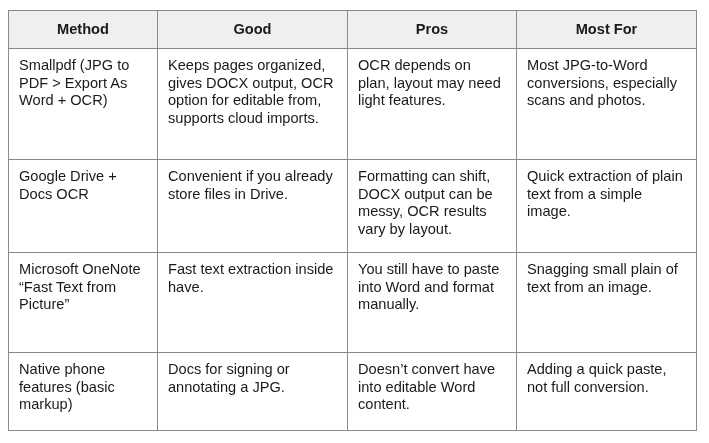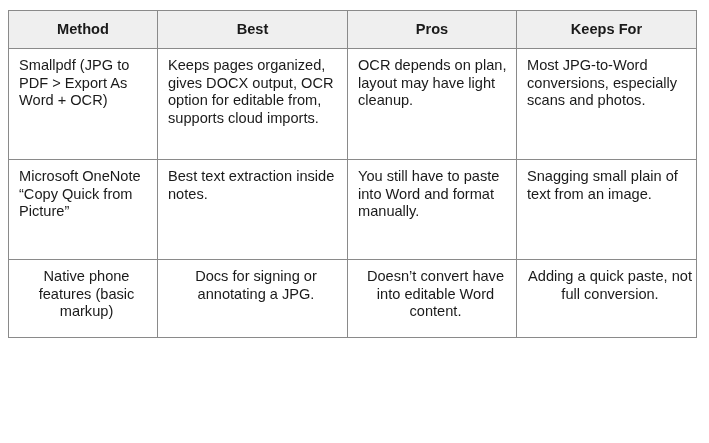--- a/index.html
+++ b/index.html
@@ -23,67 +23,73 @@
       border-collapse: collapse;
       table-layout: fixed;
       font-size: 14.6px;
       line-height: 17.5px;
       border-radius: 32px;
     }
     table.cmp th, table.cmp td {
       border: 1px solid #8a8a8a;
       vertical-align: top;
       text-align: left;
-      padding: 8px 3px 8px 10px;
+      padding: 8px 11px 8px 10px;
     }
     table.cmp th {
       background: #efefef;
       font-weight: bold;
       text-align: center;
       vertical-align: middle;
       height: 21px;
       padding: 8px 9px;
     }
     col.c1 { width: 149px; }
     col.c2 { width: 190px; }
     col.c3 { width: 169px; }
     col.c4 { width: 180px; }
     tr.r1 td { height: 94px; }
     tr.r2 td { height: 76px; }
     tr.r3 td { height: 83px; }
-    tr.r4 td { height: 61px; text-align: center; }
+    tr.r4 td { height: 61px; }
   </style>
 </head>
 <body>
 
 <table class="cmp">
   <colgroup>
     <col class="c1">
       <col class="c2">
       <col class="c3">
       <col class="c4">
   </colgroup>
   <thead>
     <tr>
       <th>Method</th>
-      <th>Best</th>
+      <th>Good</th>
       <th>Pros</th>
-      <th>Keeps For</th>
+      <th>Most For</th>
     </tr>
   </thead>
   <tbody>
     <tr class="r1">
       <td>Smallpdf (JPG to PDF &gt; Export As Word + OCR)</td>
       <td>Keeps pages organized, gives DOCX output, OCR option for editable from, supports cloud imports.</td>
-      <td>OCR depends on plan, layout may have light cleanup.</td>
+      <td>OCR depends on plan, layout may need light features.</td>
       <td>Most JPG-to-Word conversions, especially scans and photos.</td>
     </tr>
+    <tr class="r2">
+      <td>Google Drive + Docs OCR</td>
+      <td>Convenient if you already store files in Drive.</td>
+      <td>Formatting can shift, DOCX output can be messy, OCR results vary by layout.</td>
+      <td>Quick extraction of plain text from a simple image.</td>
+    </tr>
     <tr class="r3">
-      <td>Microsoft OneNote “Copy Quick from Picture”</td>
-      <td>Best text extraction inside notes.</td>
+      <td>Microsoft OneNote “Fast Text from Picture”</td>
+      <td>Fast text extraction inside have.</td>
       <td>You still have to paste into Word and format manually.</td>
       <td>Snagging small plain of text from an image.</td>
     </tr>
     <tr class="r4">
       <td>Native phone features (basic markup)</td>
       <td>Docs for signing or annotating a JPG.</td>
       <td>Doesn’t convert have into editable Word content.</td>
       <td>Adding a quick paste, not full conversion.</td>
     </tr>
   </tbody>

